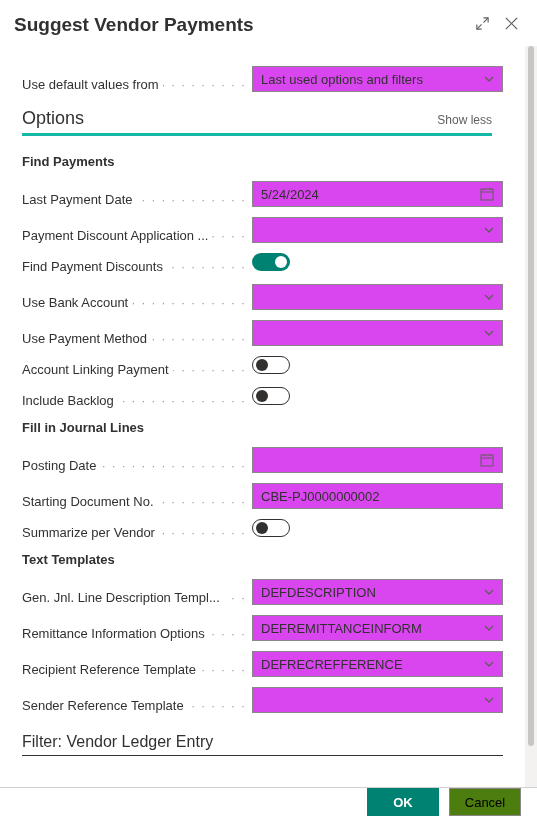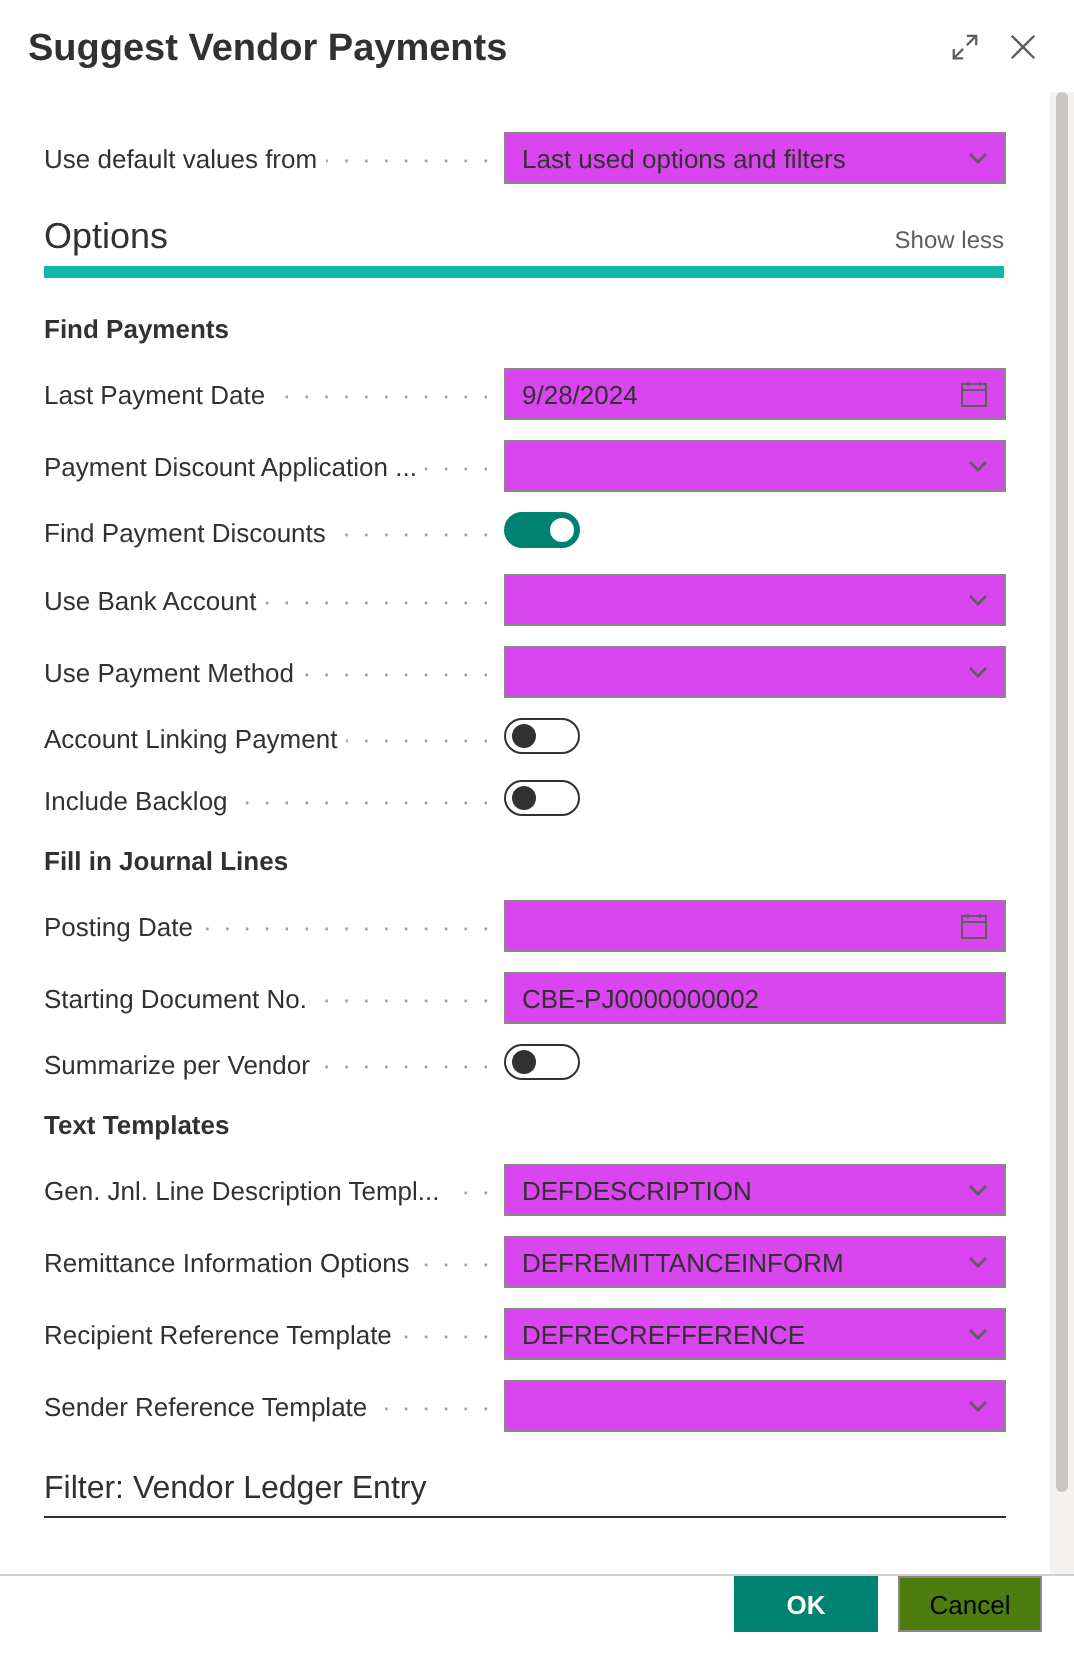--- a/index.html
+++ b/index.html
@@ -57,21 +57,21 @@
     position: absolute;
     top: 0;
     left: 3px;
     width: 6px;
     height: 700px;
     background: #c8c6c4;
     border-radius: 3px;
   }
   .row {
     display: flex;
-    align-items: center;
+    align-items: flex-end;
     margin-bottom: 10px;
   }
   .row .label {
     width: 230px;
     white-space: nowrap;
     overflow: hidden;
     color: #323130;
     font-size: 13px;
     position: relative;
   }
@@ -116,23 +116,23 @@
   }
   .chev svg { display: block; }
   .cal-icon {
     width: 14px;
     height: 14px;
     display: inline-block;
   }
   .section-head {
     display: flex;
     align-items: baseline;
-    border-bottom: 6px solid #14b8a6;
+    border-bottom: 3px solid #14b8a6;
     padding-bottom: 4px;
-    margin: 16px 1px 18px 0;
+    margin: 16px 11px 18px 0;
   }
   .section-head .title {
     font-size: 18px;
     font-weight: 400;
     flex: 1;
   }
   .section-head .toggle-link {
     font-size: 12px;
     color: #605e5c;
     cursor: pointer;
@@ -255,21 +255,21 @@
         <div class="title">Options</div>
         <div class="toggle-link">Show less</div>
       </div>
 
       <div class="subhead">Find Payments</div>
 
       <div class="row">
         <div class="label"><span class="label-text">Last Payment Date</span></div>
         <div class="control">
           <div class="input">
-            <span class="val" style="flex:1">9/28/2024</span>
+            <span class="val" style="flex:1">5/24/2024</span>
             <span class="cal-icon">
               <svg width="14" height="14" viewBox="0 0 14 14" stroke="#605e5c" stroke-width="1" fill="none">
                 <rect x="1" y="2" width="12" height="11"></rect>
                   <path d="M1 5 H13"></path>
                   <path d="M4 1 V3"></path>
                   <path d="M10 1 V3"></path>
               </svg>
             </span>
           </div>
         </div>

